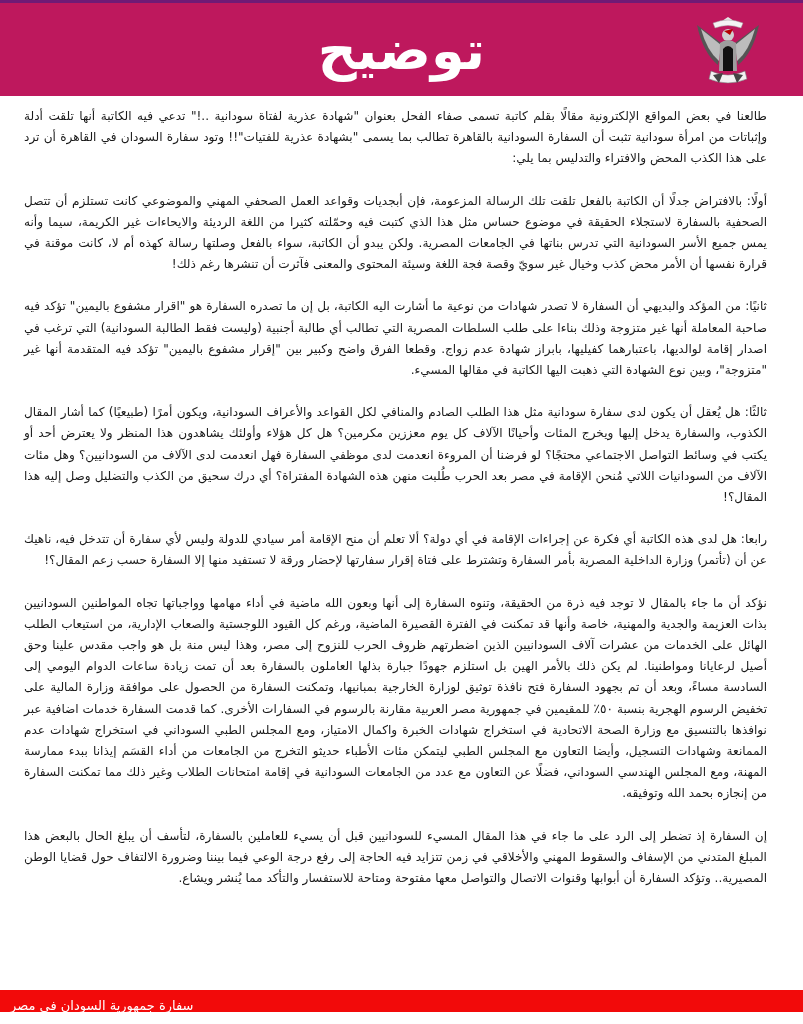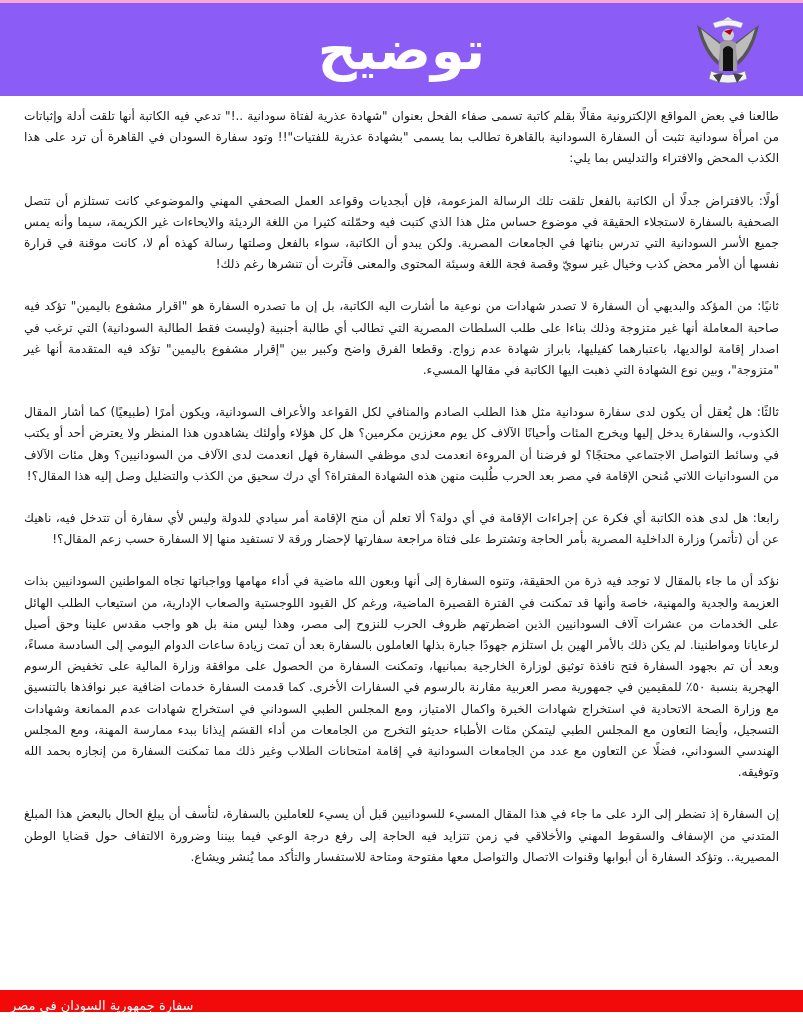--- a/index.html
+++ b/index.html
@@ -4,39 +4,39 @@
 <style>
   html, body { margin: 0; padding: 0; }
   body {
     width: 803px; height: 1024px; overflow: hidden;
     background: #ffffff;
     font-family: "DejaVu Sans", sans-serif;
     position: relative;
   }
   .header {
     position: absolute; left: 0; top: 0; width: 803px; height: 96px;
-    background: #8b5cf6;
-    border-top: 3px solid #f9a8d4;
+    background: #be185d;
+    border-top: 3px solid #701a75;
     box-sizing: border-box;
   }
   .header-title {
     position: absolute; left: 0; top: 8px; width: 803px; text-align: center;
     color: #ffffff; font-size: 54px; font-weight: bold;
     direction: rtl; line-height: 80px;
   }
   .emblem {
     position: absolute; left: 693px; top: 10px; width: 70px; height: 78px;
   }
   .content {
     position: absolute; left: 24px; top: 106px; width: 755px;
     direction: rtl; text-align: justify;
     color: #1a1a1a;
     font-size: 12.1px; line-height: 21.2px;
   }
-  .content p { margin: 0 0 21px 0; text-align-last: right; }
+  .content p { margin: 0 12px 21px 0; text-align-last: right; }
   .footer {
     position: absolute; left: 0; top: 990px; width: 803px; height: 22px;
     background: #f20a0a;
   }
   .footer-text {
     position: absolute; left: 10px; top: 8px;
     color: #ffffff; font-size: 13px; direction: rtl;
   }
 </style>
 </head>
@@ -61,20 +61,20 @@
       <path d="M50 62 L40 60 L44 70 Z" fill="#444"></path>
     </svg>
   </div>
 </div>
 
 <div class="content">
   <p>طالعنا في بعض المواقع الإلكترونية مقالًا بقلم كاتبة تسمى صفاء الفحل بعنوان "شهادة عذرية لفتاة سودانية ..!" تدعي فيه الكاتبة أنها تلقت أدلة وإثباتات من امرأة سودانية تثبت أن السفارة السودانية بالقاهرة تطالب بما يسمى "بشهادة عذرية للفتيات"!! وتود سفارة السودان في القاهرة أن ترد على هذا الكذب المحض والافتراء والتدليس بما يلي:</p>
   <p>أولًا: بالافتراض جدلًا أن الكاتبة بالفعل تلقت تلك الرسالة المزعومة، فإن أبجديات وقواعد العمل الصحفي المهني والموضوعي كانت تستلزم أن تتصل الصحفية بالسفارة لاستجلاء الحقيقة في موضوع حساس مثل هذا الذي كتبت فيه وحمّلته كثيرا من اللغة الرديئة والايحاءات غير الكريمة، سيما وأنه يمس جميع الأسر السودانية التي تدرس بناتها في الجامعات المصرية. ولكن يبدو أن الكاتبة، سواء بالفعل وصلتها رسالة كهذه أم لا، كانت موقنة في قرارة نفسها أن الأمر محض كذب وخيال غير سويّ وقصة فجة اللغة وسيئة المحتوى والمعنى فآثرت أن تنشرها رغم ذلك!</p>
   <p>ثانيًا: من المؤكد والبديهي أن السفارة لا تصدر شهادات من نوعية ما أشارت اليه الكاتبة، بل إن ما تصدره السفارة هو "اقرار مشفوع باليمين" تؤكد فيه صاحبة المعاملة أنها غير متزوجة وذلك بناءا على طلب السلطات المصرية التي تطالب أي طالبة أجنبية (وليست فقط الطالبة السودانية) التي ترغب في اصدار إقامة لوالديها، باعتبارهما كفيليها، بابراز شهادة عدم زواج. وقطعا الفرق واضح وكبير بين "إقرار مشفوع باليمين" تؤكد فيه المتقدمة أنها غير "متزوجة"، وبين نوع الشهادة التي ذهبت اليها الكاتبة في مقالها المسيء.</p>
   <p>ثالثًا: هل يُعقل أن يكون لدى سفارة سودانية مثل هذا الطلب الصادم والمنافي لكل القواعد والأعراف السودانية، ويكون أمرًا (طبيعيًا) كما أشار المقال الكذوب، والسفارة يدخل إليها ويخرج المئات وأحيانًا الآلاف كل يوم معززين مكرمين؟ هل كل هؤلاء وأولئك يشاهدون هذا المنظر ولا يعترض أحد أو يكتب في وسائط التواصل الاجتماعي محتجًا؟ لو فرضنا أن المروءة انعدمت لدى موظفي السفارة فهل انعدمت لدى الآلاف من السودانيين؟ وهل مئات الآلاف من السودانيات اللاتي مُنحن الإقامة في مصر بعد الحرب طُلبت منهن هذه الشهادة المفتراة؟ أي درك سحيق من الكذب والتضليل وصل إليه هذا المقال؟!</p>
-  <p>رابعا: هل لدى هذه الكاتبة أي فكرة عن إجراءات الإقامة في أي دولة؟ ألا تعلم أن منح الإقامة أمر سيادي للدولة وليس لأي سفارة أن تتدخل فيه، ناهيك عن أن (تأتمر) وزارة الداخلية المصرية بأمر الحاجة وتشترط على فتاة مراجعة سفارتها لإحضار ورقة لا تستفيد منها إلا السفارة حسب زعم المقال؟!</p>
+  <p>رابعا: هل لدى هذه الكاتبة أي فكرة عن إجراءات الإقامة في أي دولة؟ ألا تعلم أن منح الإقامة أمر سيادي للدولة وليس لأي سفارة أن تتدخل فيه، ناهيك عن أن (تأتمر) وزارة الداخلية المصرية بأمر السفارة وتشترط على فتاة إقرار سفارتها لإحضار ورقة لا تستفيد منها إلا السفارة حسب زعم المقال؟!</p>
   <p>نؤكد أن ما جاء بالمقال لا توجد فيه ذرة من الحقيقة، وتنوه السفارة إلى أنها وبعون الله ماضية في أداء مهامها وواجباتها تجاه المواطنين السودانيين بذات العزيمة والجدية والمهنية، خاصة وأنها قد تمكنت في الفترة القصيرة الماضية، ورغم كل القيود اللوجستية والصعاب الإدارية، من استيعاب الطلب الهائل على الخدمات من عشرات آلاف السودانيين الذين اضطرتهم ظروف الحرب للنزوح إلى مصر، وهذا ليس منة بل هو واجب مقدس علينا وحق أصيل لرعايانا ومواطنينا. لم يكن ذلك بالأمر الهين بل استلزم جهودًا جبارة بذلها العاملون بالسفارة بعد أن تمت زيادة ساعات الدوام اليومي إلى السادسة مساءً، وبعد أن تم بجهود السفارة فتح نافذة توثيق لوزارة الخارجية بمبانيها، وتمكنت السفارة من الحصول على موافقة وزارة المالية على تخفيض الرسوم الهجرية بنسبة ٥٠٪ للمقيمين في جمهورية مصر العربية مقارنة بالرسوم في السفارات الأخرى. كما قدمت السفارة خدمات اضافية عبر نوافذها بالتنسيق مع وزارة الصحة الاتحادية في استخراج شهادات الخبرة واكمال الامتياز، ومع المجلس الطبي السوداني في استخراج شهادات عدم الممانعة وشهادات التسجيل، وأيضا التعاون مع المجلس الطبي ليتمكن مئات الأطباء حديثو التخرج من الجامعات من أداء القسَم إيذانا ببدء ممارسة المهنة، ومع المجلس الهندسي السوداني، فضلًا عن التعاون مع عدد من الجامعات السودانية في إقامة امتحانات الطلاب وغير ذلك مما تمكنت السفارة من إنجازه بحمد الله وتوفيقه.</p>
   <p>إن السفارة إذ تضطر إلى الرد على ما جاء في هذا المقال المسيء للسودانيين قبل أن يسيء للعاملين بالسفارة، لتأسف أن يبلغ الحال بالبعض هذا المبلغ المتدني من الإسفاف والسقوط المهني والأخلاقي في زمن تتزايد فيه الحاجة إلى رفع درجة الوعي فيما بيننا وضرورة الالتفاف حول قضايا الوطن المصيرية.. وتؤكد السفارة أن أبوابها وقنوات الاتصال والتواصل معها مفتوحة ومتاحة للاستفسار والتأكد مما يُنشر ويشاع.</p>
 </div>
 
 <div class="footer">
   <div class="footer-text">سفارة جمهورية السودان في مصر</div>
 </div>
 
 </body></html>

